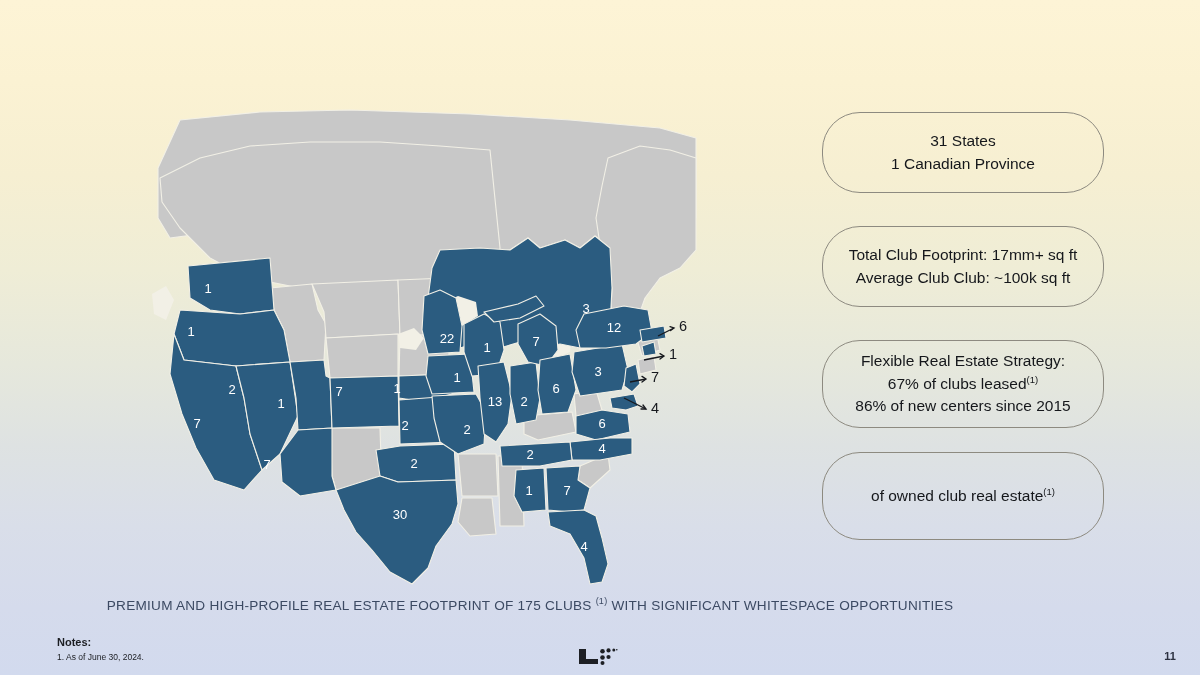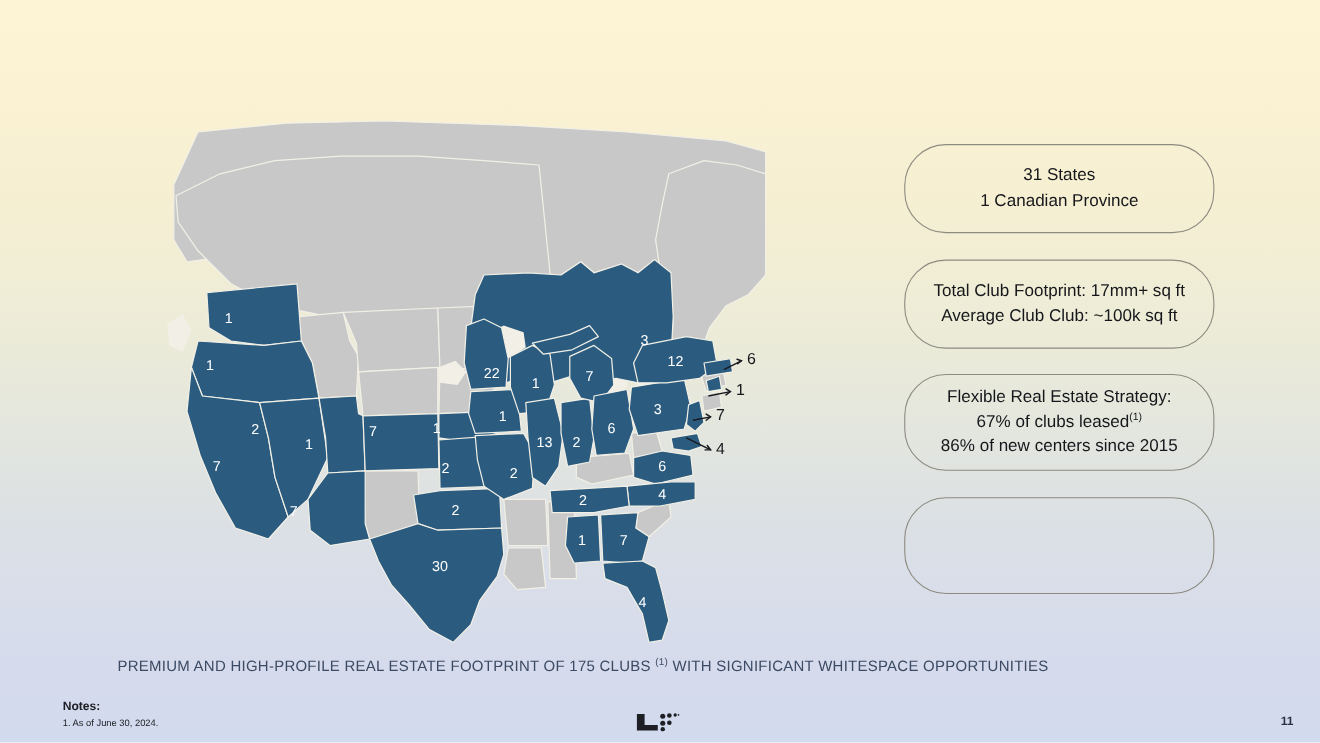--- a/index.html
+++ b/index.html
@@ -34,22 +34,22 @@
   #map-svg{display:block;width:560px;height:500px;}
   
   .callout{
     position:absolute;left:822px;width:280px;
     border:1px solid #8d8a80;border-radius:38px;
     background:transparent;
     display:flex;align-items:center;justify-content:center;
     text-align:center;color:#15171b;
     font-size:15.5px;line-height:1.45;
   }
-  #callout-0{top:131px;height:79px;}
-  #callout-1{top:236px;height:79px;}
+  #callout-0{top:112px;height:79px;}
+  #callout-1{top:226px;height:79px;}
   #callout-2{top:340px;height:86px;}
   #callout-3{top:452px;height:86px;}
   .callout .line{display:block;white-space:nowrap;}
   .sup{font-size:9.5px;vertical-align:super;line-height:0;}
   
   #banner{
     position:absolute;left:0;top:598px;width:1060px;
     text-align:center;
     font-size:13.6px;color:#3c4a63;letter-spacing:0.25px;
   }
@@ -283,20 +283,21 @@
       <span class="line">
         <span>Flexible Real Estate Strategy:</span>
       </span>
       <span class="line">67% of clubs leased<span class="sup">(1)</span></span>
       <span class="line">86% of new centers since 2015</span>
     </div>
   </div>
 
   <div class="callout" id="callout-3">
     <div>
+      <span class="line">of owned club real estate<span class="sup">(1)</span></span>
     </div>
   </div>
 
   <div id="banner">
     <span>PREMIUM AND HIGH-PROFILE REAL ESTATE FOOTPRINT OF 175 CLUBS</span>
     <span class="sup">(1)</span>
     <span>WITH SIGNIFICANT WHITESPACE OPPORTUNITIES</span>
   </div>
 
   <div id="notes">

